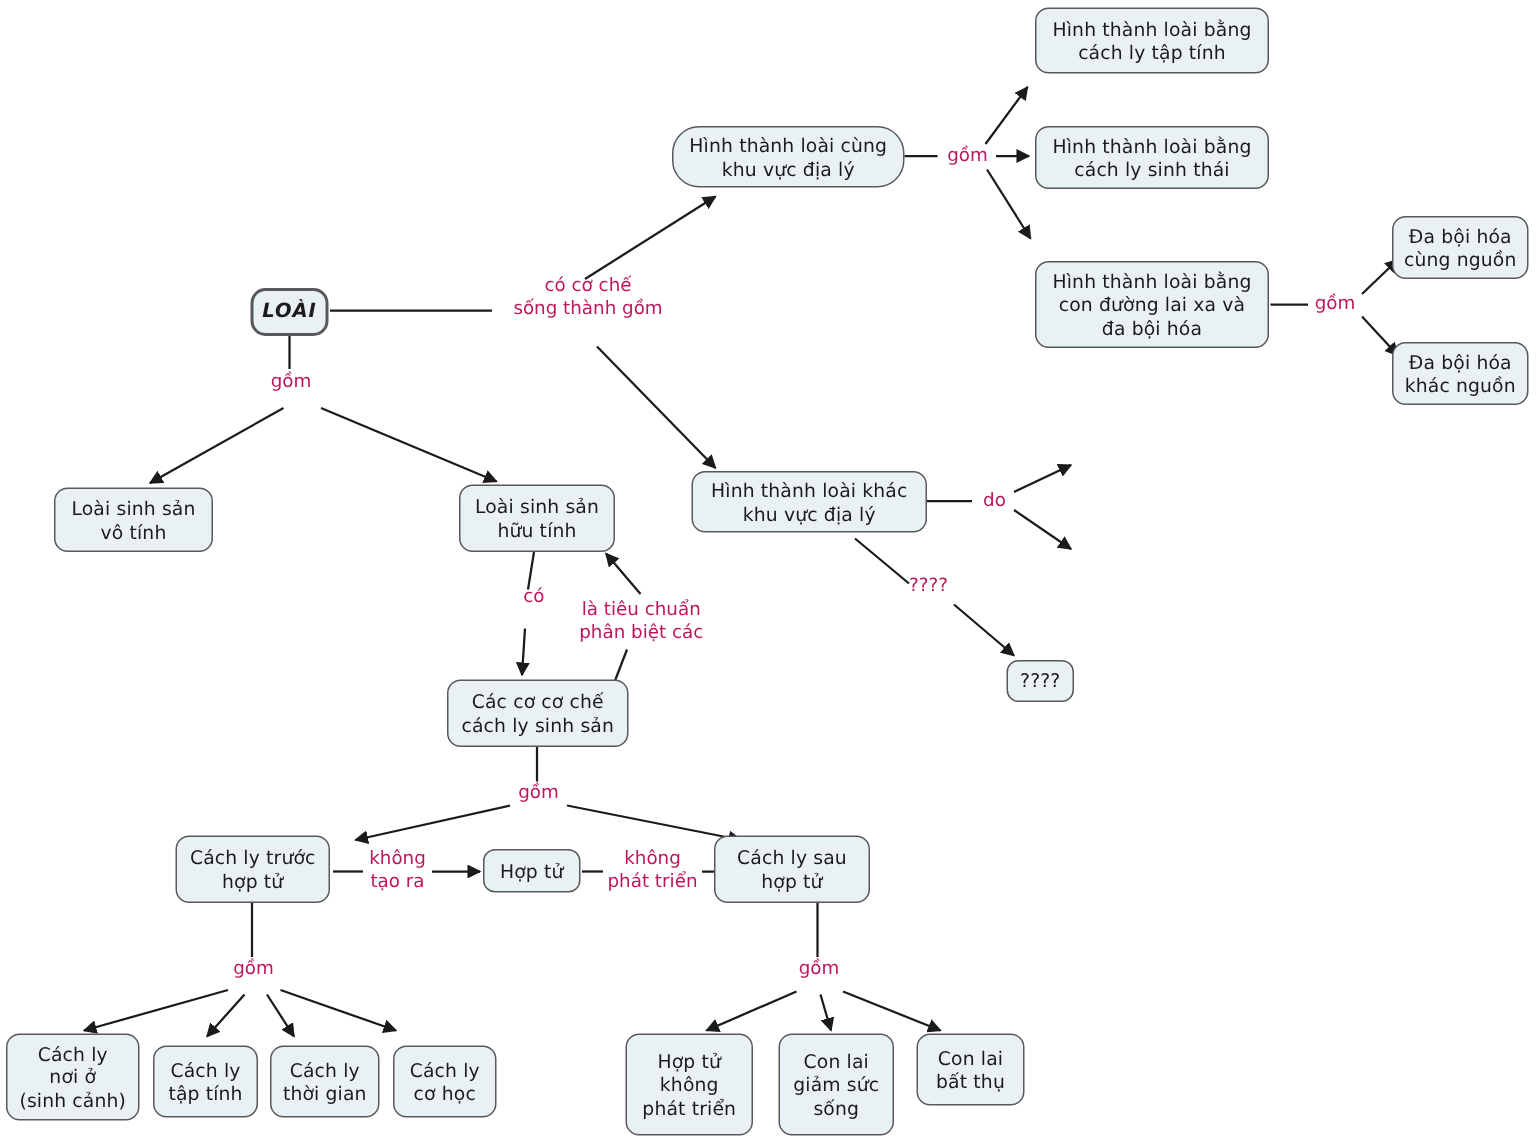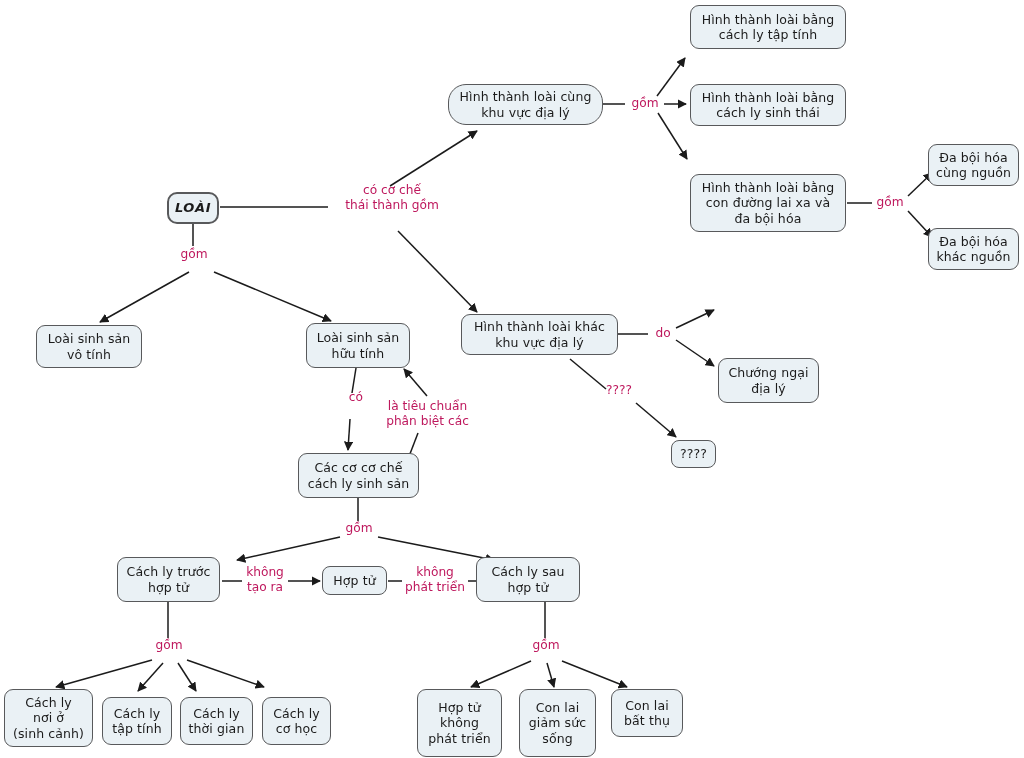--- a/index.html
+++ b/index.html
@@ -164,22 +164,20 @@
 con đường lai xa và
 đa bội hóa</div>
 
   <div class="node" style="left:928px; top:144px; width:91px; height:42px;">Đa bội hóa
 cùng nguồn</div>
 
   <div class="node" style="left:928px; top:228px; width:91px; height:42px;">Đa bội hóa
 khác nguồn</div>
 
 
-  <div class="node" style="left:718px; top:358px; width:101px; height:45px;">Chướng ngại
-địa lý</div>
 
   <div class="node tiny" style="left:671px; top:440px; width:45px; height:28px;">????</div>
 
   <div class="node" style="left:298px; top:453px; width:121px; height:45px;">Các cơ cơ chế
 cách ly sinh sản</div>
 
   <div class="node" style="left:117px; top:557px; width:103px; height:45px;">Cách ly trước
 hợp tử</div>
 
   <div class="node tiny" style="left:322px; top:566px; width:65px; height:29px;">Hợp tử</div>
@@ -205,21 +203,21 @@
 phát triển</div>
 
   <div class="node" style="left:519px; top:689px; width:77px; height:68px;">Con lai
 giảm sức
 sống</div>
 
   <div class="node" style="left:611px; top:689px; width:72px; height:48px;">Con lai
 bất thụ</div>
 
   <div class="elabel" style="left:330px; top:183px; width:124px;">có cơ chế
-thái thành gồm</div>
+sống thành gồm</div>
 
   <div class="elabel" style="left:178px; top:247px; width:32px; text-align:center;">gồm</div>
 
   <div class="elabel" style="left:626px; top:96px; width:38px; text-align:center;">gồm</div>
 
   <div class="elabel" style="left:872px; top:195px; width:36px; text-align:center;">gồm</div>
 
   <div class="elabel" style="left:650px; top:326px; width:26px; text-align:center;">do</div>
 
   <div class="elabel" style="left:599px; top:383px; width:40px; text-align:center;">????</div>

